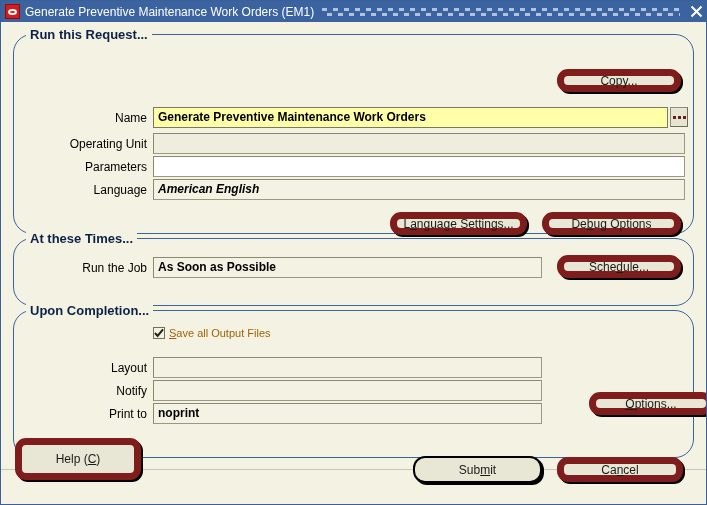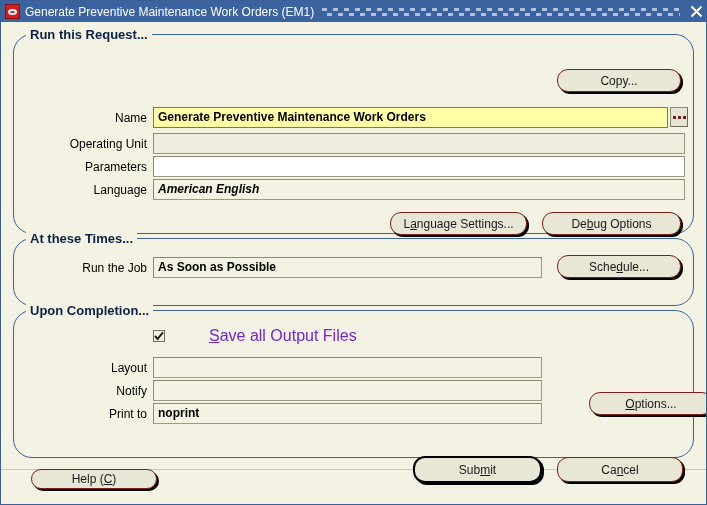--- a/index.html
+++ b/index.html
@@ -166,21 +166,21 @@
     width: 3px;
     height: 3px;
     background: #6b1d1d;
   }
 
   
   .btn {
     position: absolute;
     box-sizing: border-box;
     background: #e8e6d4;
-    border: 1px solid #7f1d1d;
+    border: 7px solid #7f1d1d;
     border-radius: 11px;
     box-shadow: 2px 2px 0 0 #000000;
     font-size: 12px;
     color: #1a1a1a;
     display: flex;
     align-items: center;
     justify-content: center;
     cursor: pointer;
     white-space: nowrap;
     user-select: none;
@@ -203,21 +203,21 @@
   .cbox {
     width: 12px;
     height: 12px;
     box-sizing: border-box;
     background: #f4f3e3;
     border: 1px solid #6f6f5a;
     position: relative;
     flex: none;
   }
   .cbox svg { position: absolute; left: 0; top: 0; }
-  .cblabel { font-size: 16px; color: #6d28d9; white-space: nowrap; margin-left: 40px; }
+  .cblabel { font-size: 11px; color: #a16207; white-space: nowrap; }
   .cblabel u { text-decoration: underline; }
 
   
   #bottom-sep {
     position: absolute;
     left: 0;
     top: 447px;
     width: 705px;
     height: 1px;
     background: #c9c8b6;
@@ -307,21 +307,21 @@
 
     <div class="lbl" style="left:28px; top:385px; width:118px;">Print to</div>
     <div class="fld fld-readonly" style="left:152px; top:381px; width:389px; height:21px;">noprint</div>
 
     <div class="btn" style="left:588px; top:370px; width:124px; height:23px;">
       <span><u>O</u><span>ptions...</span></span>
     </div>
 
     <div id="bottom-sep"></div>
 
-    <div class="btn" style="left:14px; top:447px; width:126px; height:20px;margin-left:16px;">
+    <div class="btn" style="left:14px; top:416px; width:126px; height:42px;">
       <span><span>Help (</span><u>C</u><span>)</span></span>
     </div>
 
     <div class="btn default" style="left:412px; top:434px; width:129px; height:27px;">
       <span><span>Sub</span><u>m</u><span>it</span></span>
     </div>
 
     <div class="btn" style="left:556px; top:435px; width:126px; height:25px;">
       <span><span>Ca</span><u>n</u><span>cel</span></span>
     </div>

